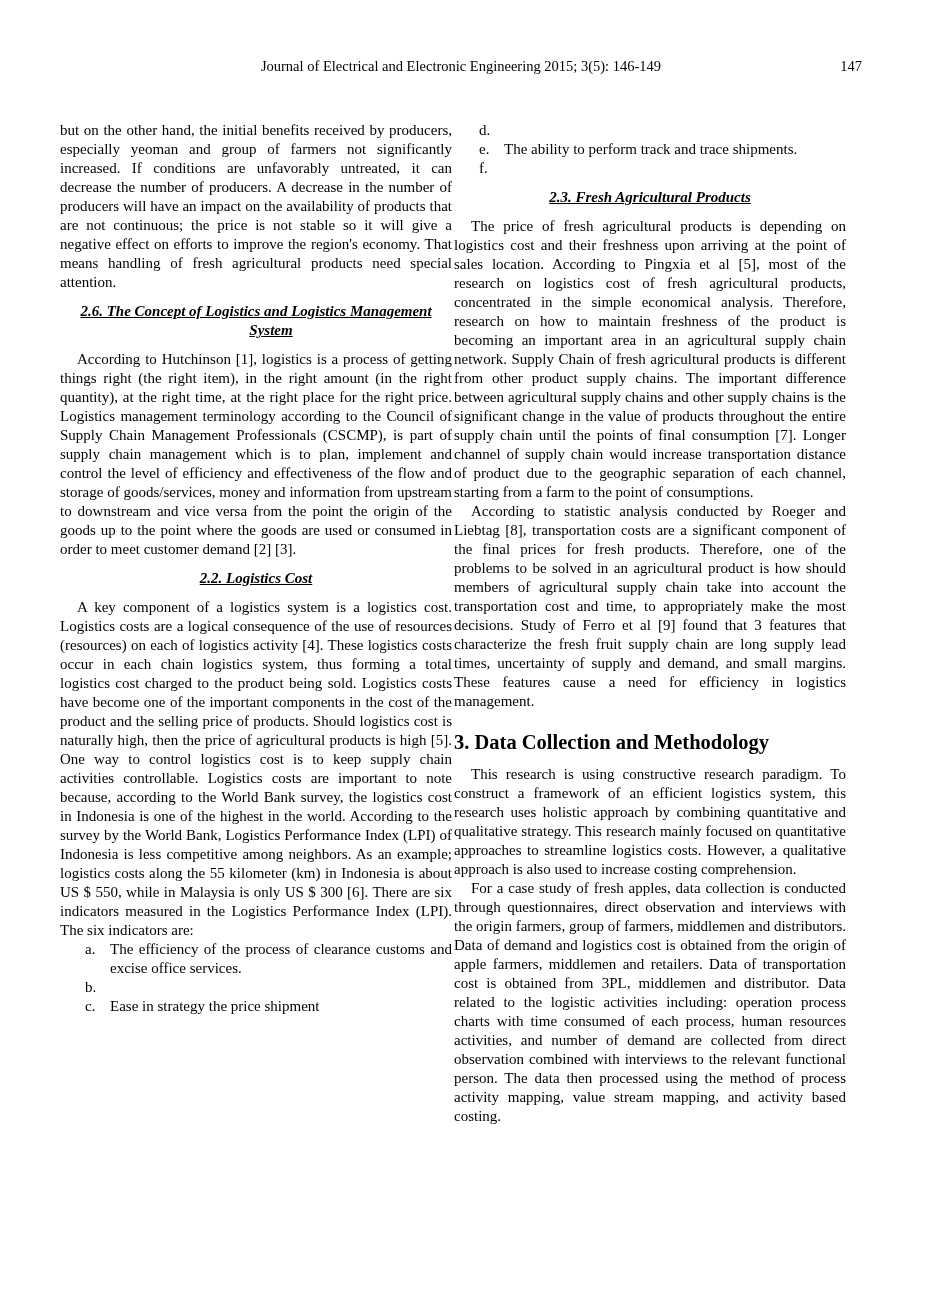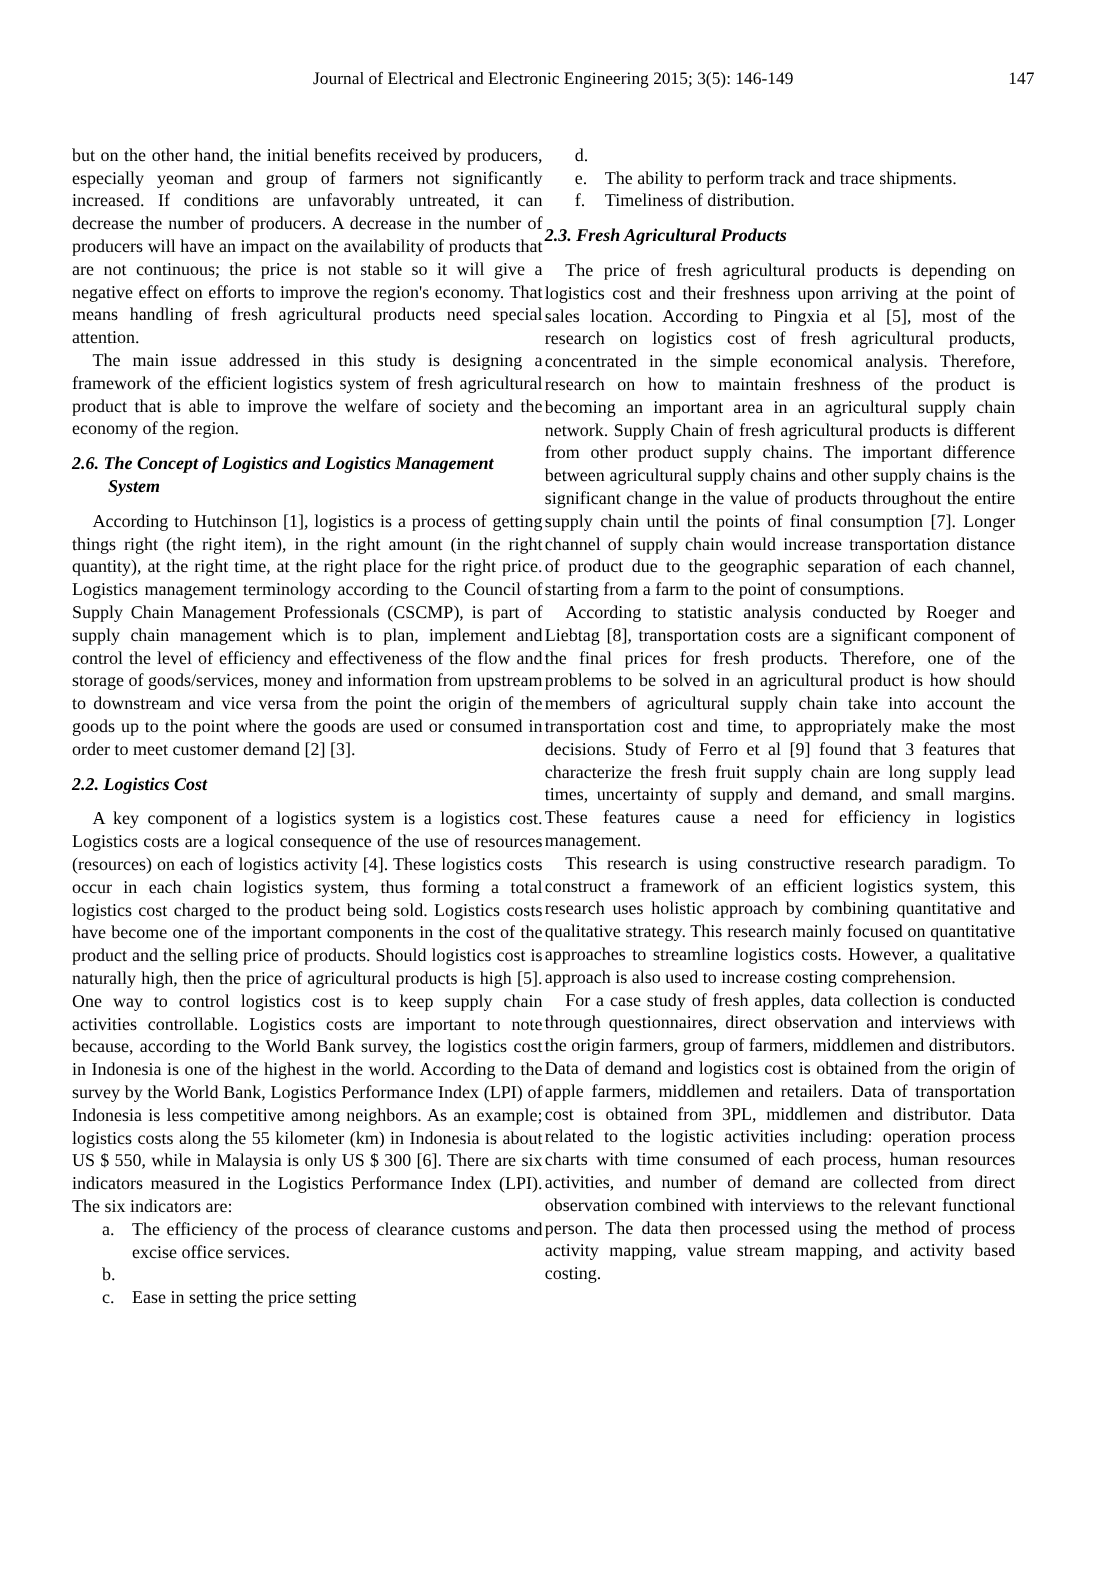--- a/index.html
+++ b/index.html
@@ -65,23 +65,24 @@
     margin: 18px 0 10px 0;
     text-align: left;
     text-indent: 0;
   }
   h3.sub-heading {
     font-size: 15px;
     line-height: 19px;
     font-weight: bold;
     font-style: italic;
     margin: 10px 0 10px 0;
-    text-align: left;
+    text-align: center;
     padding-left: 30px;
     text-indent: -30px;
+    text-decoration: underline;
   }
   .lettered-list {
     margin: 0;
   }
   .list-item {
     display: flex;
     padding-left: 25px;
   }
   .list-item .marker {
     flex: none;
@@ -100,61 +101,60 @@
   <header class="page-header">
     <div class="journal-citation">Journal of Electrical and Electronic Engineering 2015; 3(5): 146-149</div>
     <div class="page-number">147</div>
   </header>
 
   <main class="columns">
 
     <section class="col">
       <p class="para no-indent">but on the other hand, the initial benefits received by producers, especially yeoman and group of farmers not significantly increased. If conditions are unfavorably untreated, it can decrease the number of producers. A decrease in the number of producers will have an impact on the availability of products that are not continuous; the price is not stable so it will give a negative effect on efforts to improve the region's economy. That means handling of fresh agricultural products need special attention.</p>
 
-      <p class="para">The main issue addressed in this study is designing a framework of the efficient logistics system of fresh agricultural product that is able to improve the welfare of society and the economy of the region.</p>
 
       <h3 class="sub-heading">2.6. The Concept of Logistics and Logistics Management System</h3>
       <p class="para">According to Hutchinson [1], logistics is a process of getting things right (the right item), in the right amount (in the right quantity), at the right time, at the right place for the right price. Logistics management terminology according to the Council of Supply Chain Management Professionals (CSCMP), is part of supply chain management which is to plan, implement and control the level of efficiency and effectiveness of the flow and storage of goods/services, money and information from upstream to downstream and vice versa from the point the origin of the goods up to the point where the goods are used or consumed in order to meet customer demand [2] [3].</p>
 
       <h3 class="sub-heading">2.2. Logistics Cost</h3>
       <p class="para">A key component of a logistics system is a logistics cost. Logistics costs are a logical consequence of the use of resources (resources) on each of logistics activity [4]. These logistics costs occur in each chain logistics system, thus forming a total logistics cost charged to the product being sold. Logistics costs have become one of the important components in the cost of the product and the selling price of products. Should logistics cost is naturally high, then the price of agricultural products is high [5]. One way to control logistics cost is to keep supply chain activities controllable. Logistics costs are important to note because, according to the World Bank survey, the logistics cost in Indonesia is one of the highest in the world. According to the survey by the World Bank, Logistics Performance Index (LPI) of Indonesia is less competitive among neighbors. As an example; logistics costs along the 55 kilometer (km) in Indonesia is about US $ 550, while in Malaysia is only US $ 300 [6]. There are six indicators measured in the Logistics Performance Index (LPI). The six indicators are:</p>
 
       <div class="lettered-list">
         <div class="list-item">
           <span class="marker">a.</span>
           <span class="item-text">The efficiency of the process of clearance customs and excise office services.</span>
         </div>
         <div class="list-item">
           <span class="marker">b.</span>
         </div>
         <div class="list-item">
           <span class="marker">c.</span>
-          <span class="item-text">Ease in setting the price setting</span>
+          <span class="item-text">Ease in strategy the price shipment</span>
         </div>
       </div>
     </section>
 
     <section class="col">
       <div class="lettered-list">
         <div class="list-item">
           <span class="marker">d.</span>
         </div>
         <div class="list-item">
           <span class="marker">e.</span>
           <span class="item-text">The ability to perform track and trace shipments.</span>
         </div>
         <div class="list-item">
           <span class="marker">f.</span>
-          <span class="item-text">Timeliness of distribution.</span>
         </div>
       </div>
 
       <h3 class="sub-heading">2.3. Fresh Agricultural Products</h3>
       <p class="para">The price of fresh agricultural products is depending on logistics cost and their freshness upon arriving at the point of sales location. According to Pingxia et al [5], most of the research on logistics cost of fresh agricultural products, concentrated in the simple economical analysis. Therefore, research on how to maintain freshness of the product is becoming an important area in an agricultural supply chain network. Supply Chain of fresh agricultural products is different from other product supply chains. The important difference between agricultural supply chains and other supply chains is the significant change in the value of products throughout the entire supply chain until the points of final consumption [7]. Longer channel of supply chain would increase transportation distance of product due to the geographic separation of each channel, starting from a farm to the point of consumptions.</p>
       <p class="para">According to statistic analysis conducted by Roeger and Liebtag [8], transportation costs are a significant component of the final prices for fresh products. Therefore, one of the problems to be solved in an agricultural product is how should members of agricultural supply chain take into account the transportation cost and time, to appropriately make the most decisions. Study of Ferro et al [9] found that 3 features that characterize the fresh fruit supply chain are long supply lead times, uncertainty of supply and demand, and small margins. These features cause a need for efficiency in logistics management.</p>
 
+      <h2 class="major-heading">3. Data Collection and Methodology</h2>
       <p class="para">This research is using constructive research paradigm. To construct a framework of an efficient logistics system, this research uses holistic approach by combining quantitative and qualitative strategy. This research mainly focused on quantitative approaches to streamline logistics costs. However, a qualitative approach is also used to increase costing comprehension.</p>
       <p class="para">For a case study of fresh apples, data collection is conducted through questionnaires, direct observation and interviews with the origin farmers, group of farmers, middlemen and distributors. Data of demand and logistics cost is obtained from the origin of apple farmers, middlemen and retailers. Data of transportation cost is obtained from 3PL, middlemen and distributor. Data related to the logistic activities including: operation process charts with time consumed of each process, human resources activities, and number of demand are collected from direct observation combined with interviews to the relevant functional person. The data then processed using the method of process activity mapping, value stream mapping, and activity based costing.</p>
     </section>
 
   </main>
 
 </div>
 
 </body></html>

